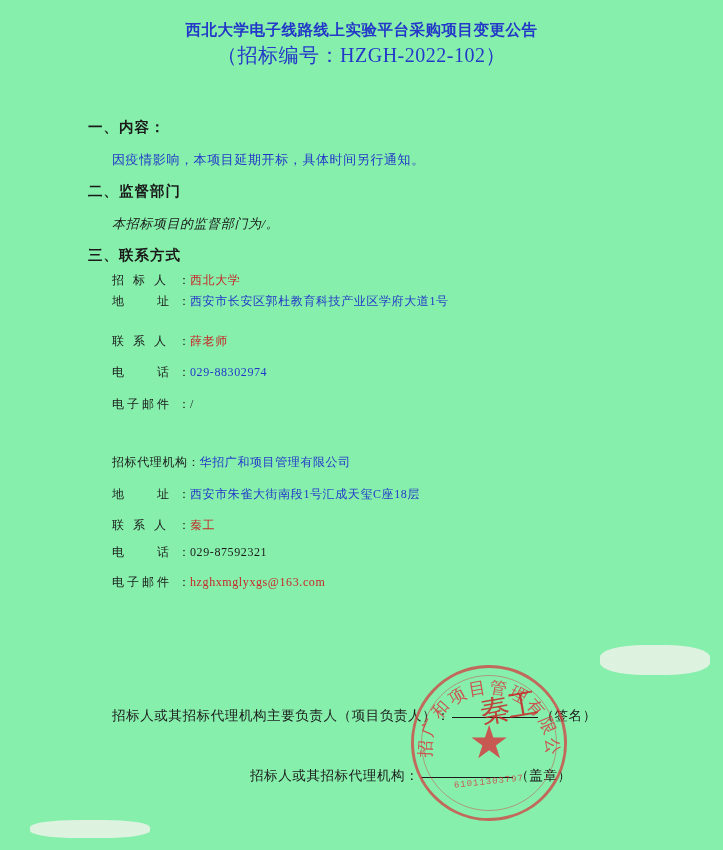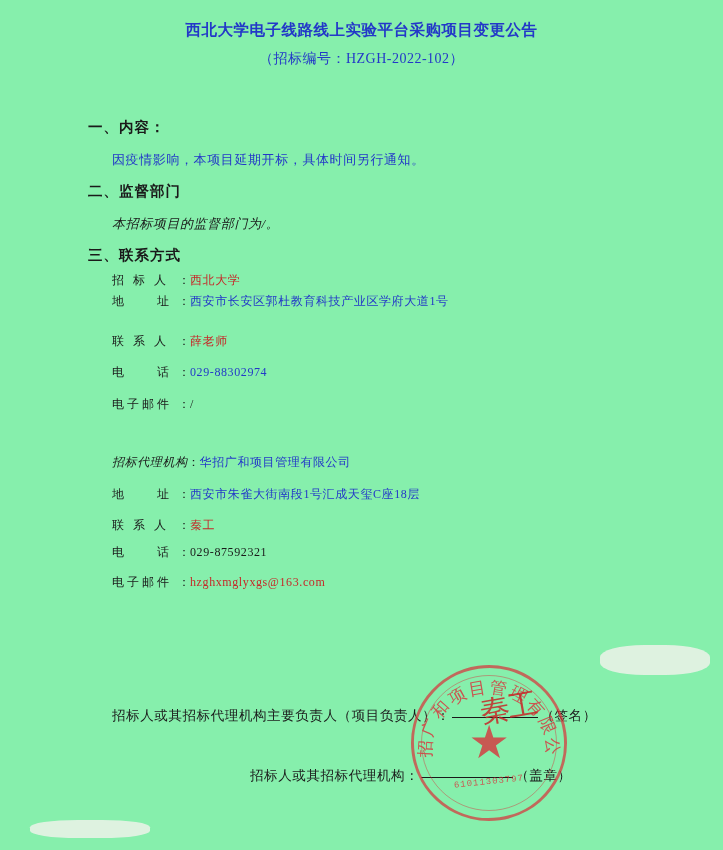--- a/index.html
+++ b/index.html
@@ -25,25 +25,25 @@
     width: 723px;
     text-align: center;
     font-size: 15.5px;
     font-weight: bold;
     color: #2338c8;
     letter-spacing: 0.5px;
     font-family: "Liberation Serif", "DejaVu Serif", serif;
   }
   .subtitle {
     position: absolute;
-    top: 50px;
+    top: 42px;
     left: 0;
     width: 723px;
     text-align: center;
-    font-size: 14px;
+    font-size: 20px;
     color: #2338c8;
     letter-spacing: 0.5px;
   }
   .section {
     position: absolute;
     left: 88px;
     font-size: 14.5px;
     font-weight: bold;
     letter-spacing: 1px;
   }
@@ -89,21 +89,20 @@
 
   .g1 { top: 454px; }
   .g2 { top: 486px; }
   .g3 { top: 517px; }
   .g4 { top: 544px; }
   .g5 { top: 574px; }
 
   .agency-label {
     letter-spacing: 0.6px;
     width: auto;
-    font-style: italic;
   }
 
   .sign-line {
     position: absolute;
     font-size: 13.5px;
     letter-spacing: 0.6px;
     color: #1a1a1a;
     white-space: nowrap;
   }
   .sign1 { top: 707px; left: 112px; }

